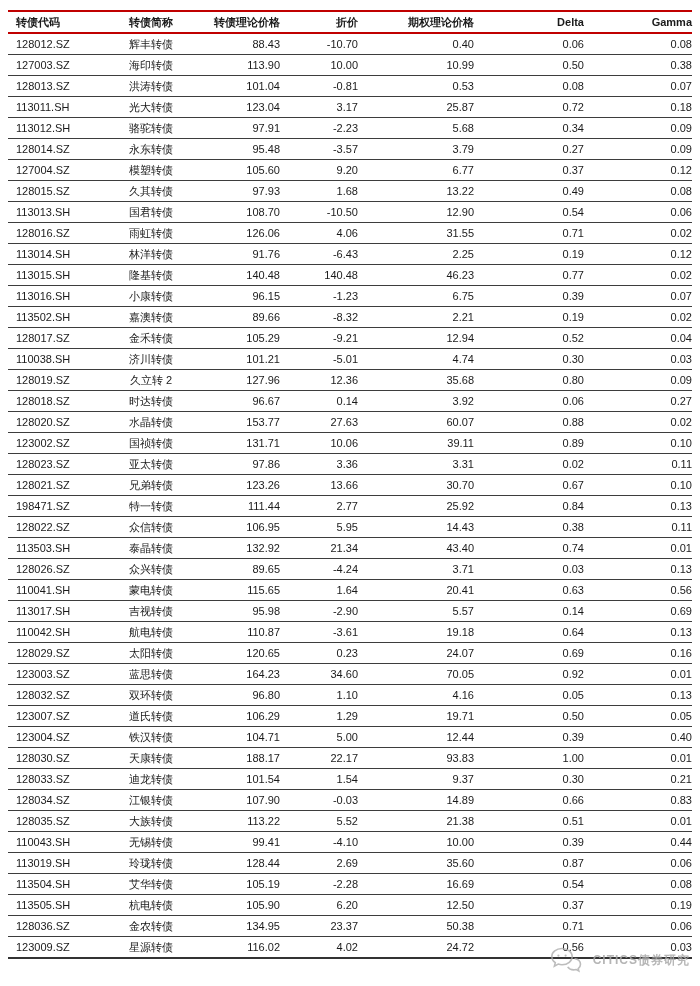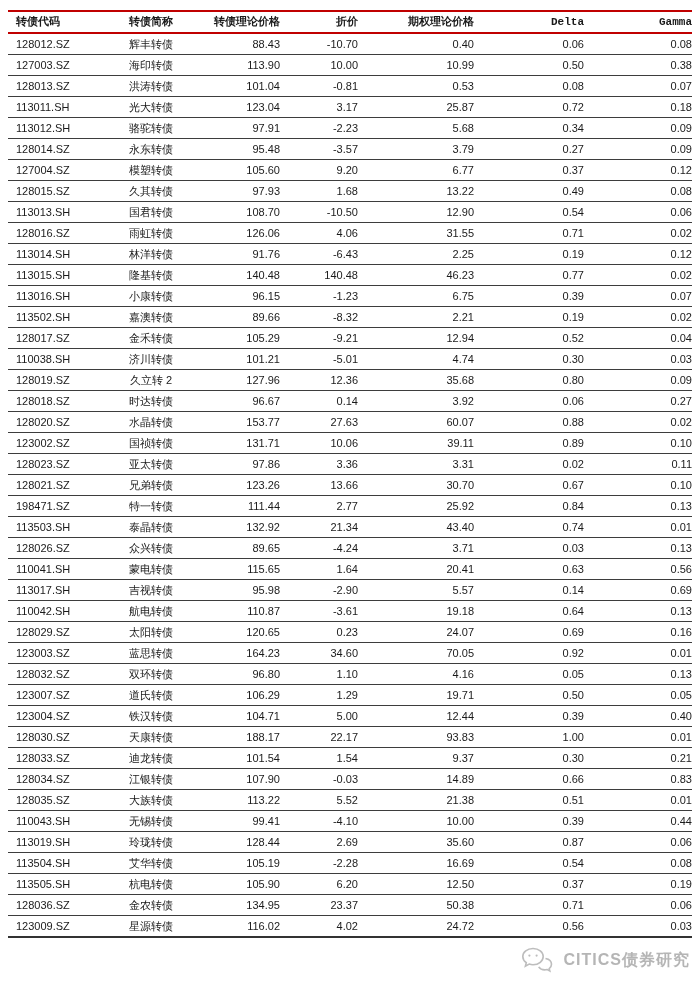--- a/index.html
+++ b/index.html
@@ -11,36 +11,35 @@
   .page{position:absolute;top:10px;left:8px;width:684px;}
   table{
     width:684px;border-collapse:collapse;table-layout:fixed;
     font-size:11px;line-height:12px;color:#1a1a1a;
   }
   thead th{
     font-weight:bold;white-space:nowrap;
     border-top:2.5px solid #c00000;
     border-bottom:2px solid #c00000;
     padding:4px 0;
-    font-family:Liberation Mono, monospace;
   }
   tbody td{
     white-space:nowrap;
     border-bottom:1px solid #3d3d3d;
     padding:4px 0;
   }
   tbody tr:last-child td{border-bottom:2px solid #333333;}
   .c-left{text-align:left;padding-left:8px !important;}
   .c-center{text-align:center;}
   .c-right{text-align:right;}
   .watermark{
     position:absolute;top:936px;right:2px;z-index:5;
     display:flex;align-items:center;gap:11px;
     color:rgba(168,168,168,0.85);
-    font-size:16px;font-weight:bold;letter-spacing:1px;
+    font-size:12px;font-weight:bold;letter-spacing:1px;
     pointer-events:none;
   }
   .watermark svg{display:block;opacity:0.85;}
 </style>
 </head>
 <body>
 
 <div class="page">
   <table>
     <colgroup>
@@ -265,20 +264,29 @@
         <tr>
           <td class="c-left">198471.SZ</td>
           <td class="c-center">特一转债</td>
           <td class="c-right">111.44</td>
           <td class="c-right">2.77</td>
           <td class="c-right">25.92</td>
           <td class="c-right">0.84</td>
           <td class="c-right">0.13</td>
         </tr>
         <tr>
+          <td class="c-left">128022.SZ</td>
+          <td class="c-center">众信转债</td>
+          <td class="c-right">106.95</td>
+          <td class="c-right">5.95</td>
+          <td class="c-right">14.43</td>
+          <td class="c-right">0.38</td>
+          <td class="c-right">0.11</td>
+        </tr>
+        <tr>
           <td class="c-left">113503.SH</td>
           <td class="c-center">泰晶转债</td>
           <td class="c-right">132.92</td>
           <td class="c-right">21.34</td>
           <td class="c-right">43.40</td>
           <td class="c-right">0.74</td>
           <td class="c-right">0.01</td>
         </tr>
         <tr>
           <td class="c-left">128026.SZ</td>

